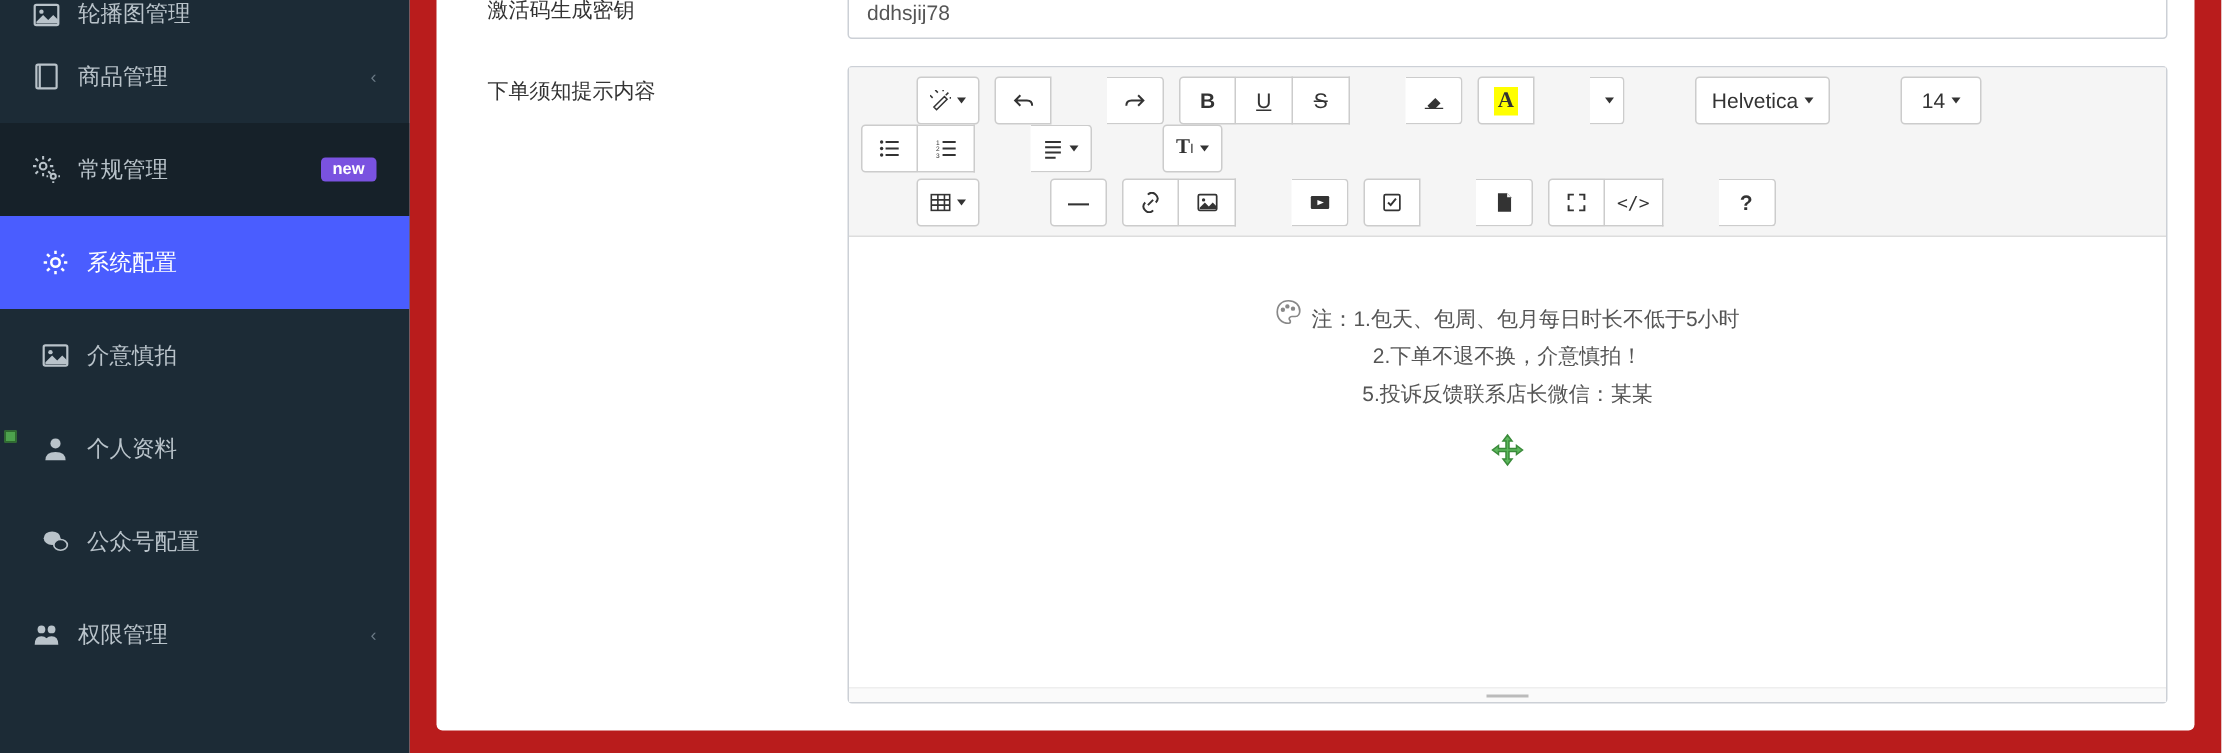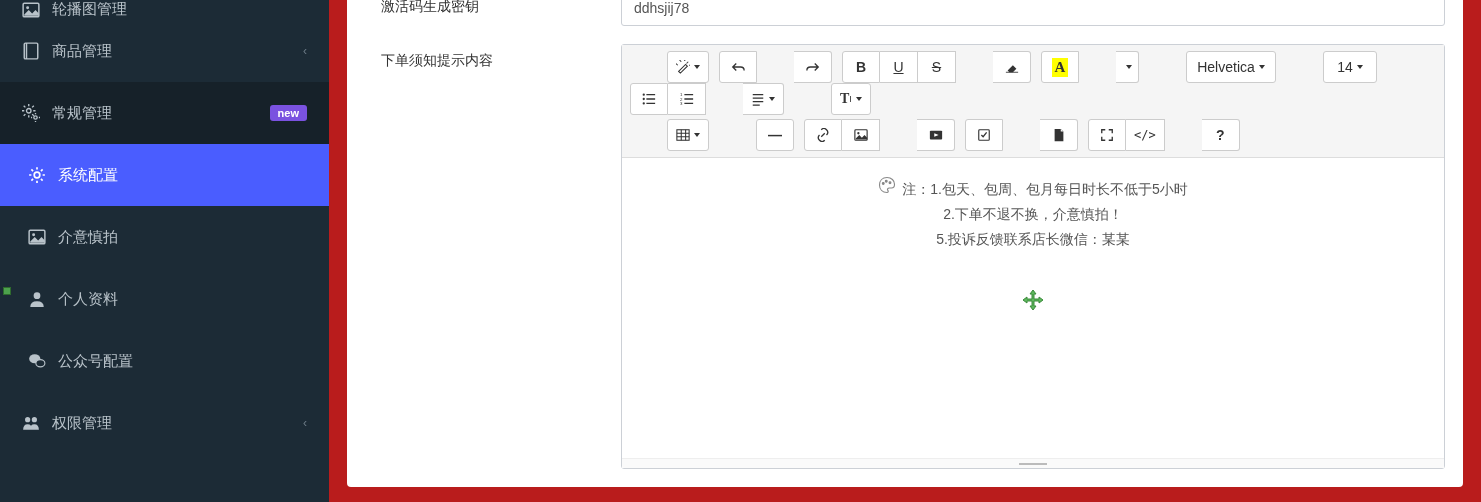--- a/index.html
+++ b/index.html
@@ -1,21 +1,21 @@
 <!DOCTYPE html>
 <html><head>
 <meta charset="utf-8">
 <style>
 * { box-sizing: border-box; margin: 0; padding: 0; }
 body { font-family: "Helvetica Neue", Helvetica, Arial, sans-serif; font-size: 14px; background: #f1f4f6; width: 1481px; height: 502px; overflow: hidden; color: #333; }
 
 .layout { display: flex; height: 502px; }
 
 
-.sidebar { width: 329px; background: #1c2b36; color: #fff; overflow: hidden; flex-shrink: 0; }
+.sidebar { width: 273px; background: #1c2b36; color: #fff; overflow: hidden; flex-shrink: 0; }
 .sidebar-item { display: flex; align-items: center; padding: 0 22px; height: 62px; color: #b9c3ca; font-size: 15px; cursor: pointer; position: relative; }
 .sidebar-item.partial { height: 20px; overflow: hidden; align-items: flex-end; padding-bottom: 1px; }
 .sidebar-item .ic { width: 18px; margin-right: 12px; display: inline-flex; justify-content: center; }
 .sidebar-item .chev { position: absolute; right: 22px; color: #6b7a86; font-size: 12px; }
 .sidebar-item.active { background: #4a5dff; color: #fff; }
 .sidebar-item.active .ic { color: #fff; }
 .sidebar-item.sub { padding-left: 28px; }
 .sidebar-item.dark { background: #162129; }
 .badge-new { background: #7a52e0; color: #fff; font-size: 11px; padding: 2px 8px; border-radius: 3px; position: absolute; right: 22px; font-weight: bold; }
 .green-dot { position: absolute; left: 3px; top: 287px; width: 8px; height: 8px; background: #4da24d; border: 1px solid #2e6b2e; }
@@ -43,21 +43,21 @@
 .tb-btn.caret::after { content: ""; display: inline-block; margin-left: 4px; border-top: 4px solid #333; border-left: 3px solid transparent; border-right: 3px solid transparent; }
 .tb-btn.caret-only { min-width: 22px; padding: 0 6px; }
 .tb-btn svg { width: 14px; height: 14px; }
 .bold { font-weight: bold; }
 .under { text-decoration: underline; }
 .strike { text-decoration: line-through; }
 .font-a { font-family: serif; font-weight: bold; font-size: 15px; }
 .font-bg { background: #ffff00; padding: 1px 3px; }
 
 .editor-body { min-height: 300px; padding: 16px 24px; position: relative; font-size: 14px; color: #555; }
-.editor-body .content-center { text-align: center; line-height: 1.8; padding-top: 2px; }
+.editor-body .content-center { text-align: center; line-height: 1.8; padding-top: 2px; margin-top: 23px; }
 .editor-body .note-line { display: inline-flex; align-items: center; gap: 6px; justify-content: center; }
 .palette-ic { color: #888; }
 .move-handle { position: absolute; left: 50%; top: 130px; transform: translateX(-50%); color: #5db75d; font-size: 22px; cursor: move; }
 .editor-resize { height: 10px; border-top: 1px solid #eee; background: #fafafa; display: flex; align-items: center; justify-content: center; cursor: ns-resize; }
 .editor-resize .grip { width: 28px; height: 2px; border-top: 1px solid #bbb; border-bottom: 1px solid #bbb; }
 </style>
 </head>
 <body>
 
 <div class="layout">

